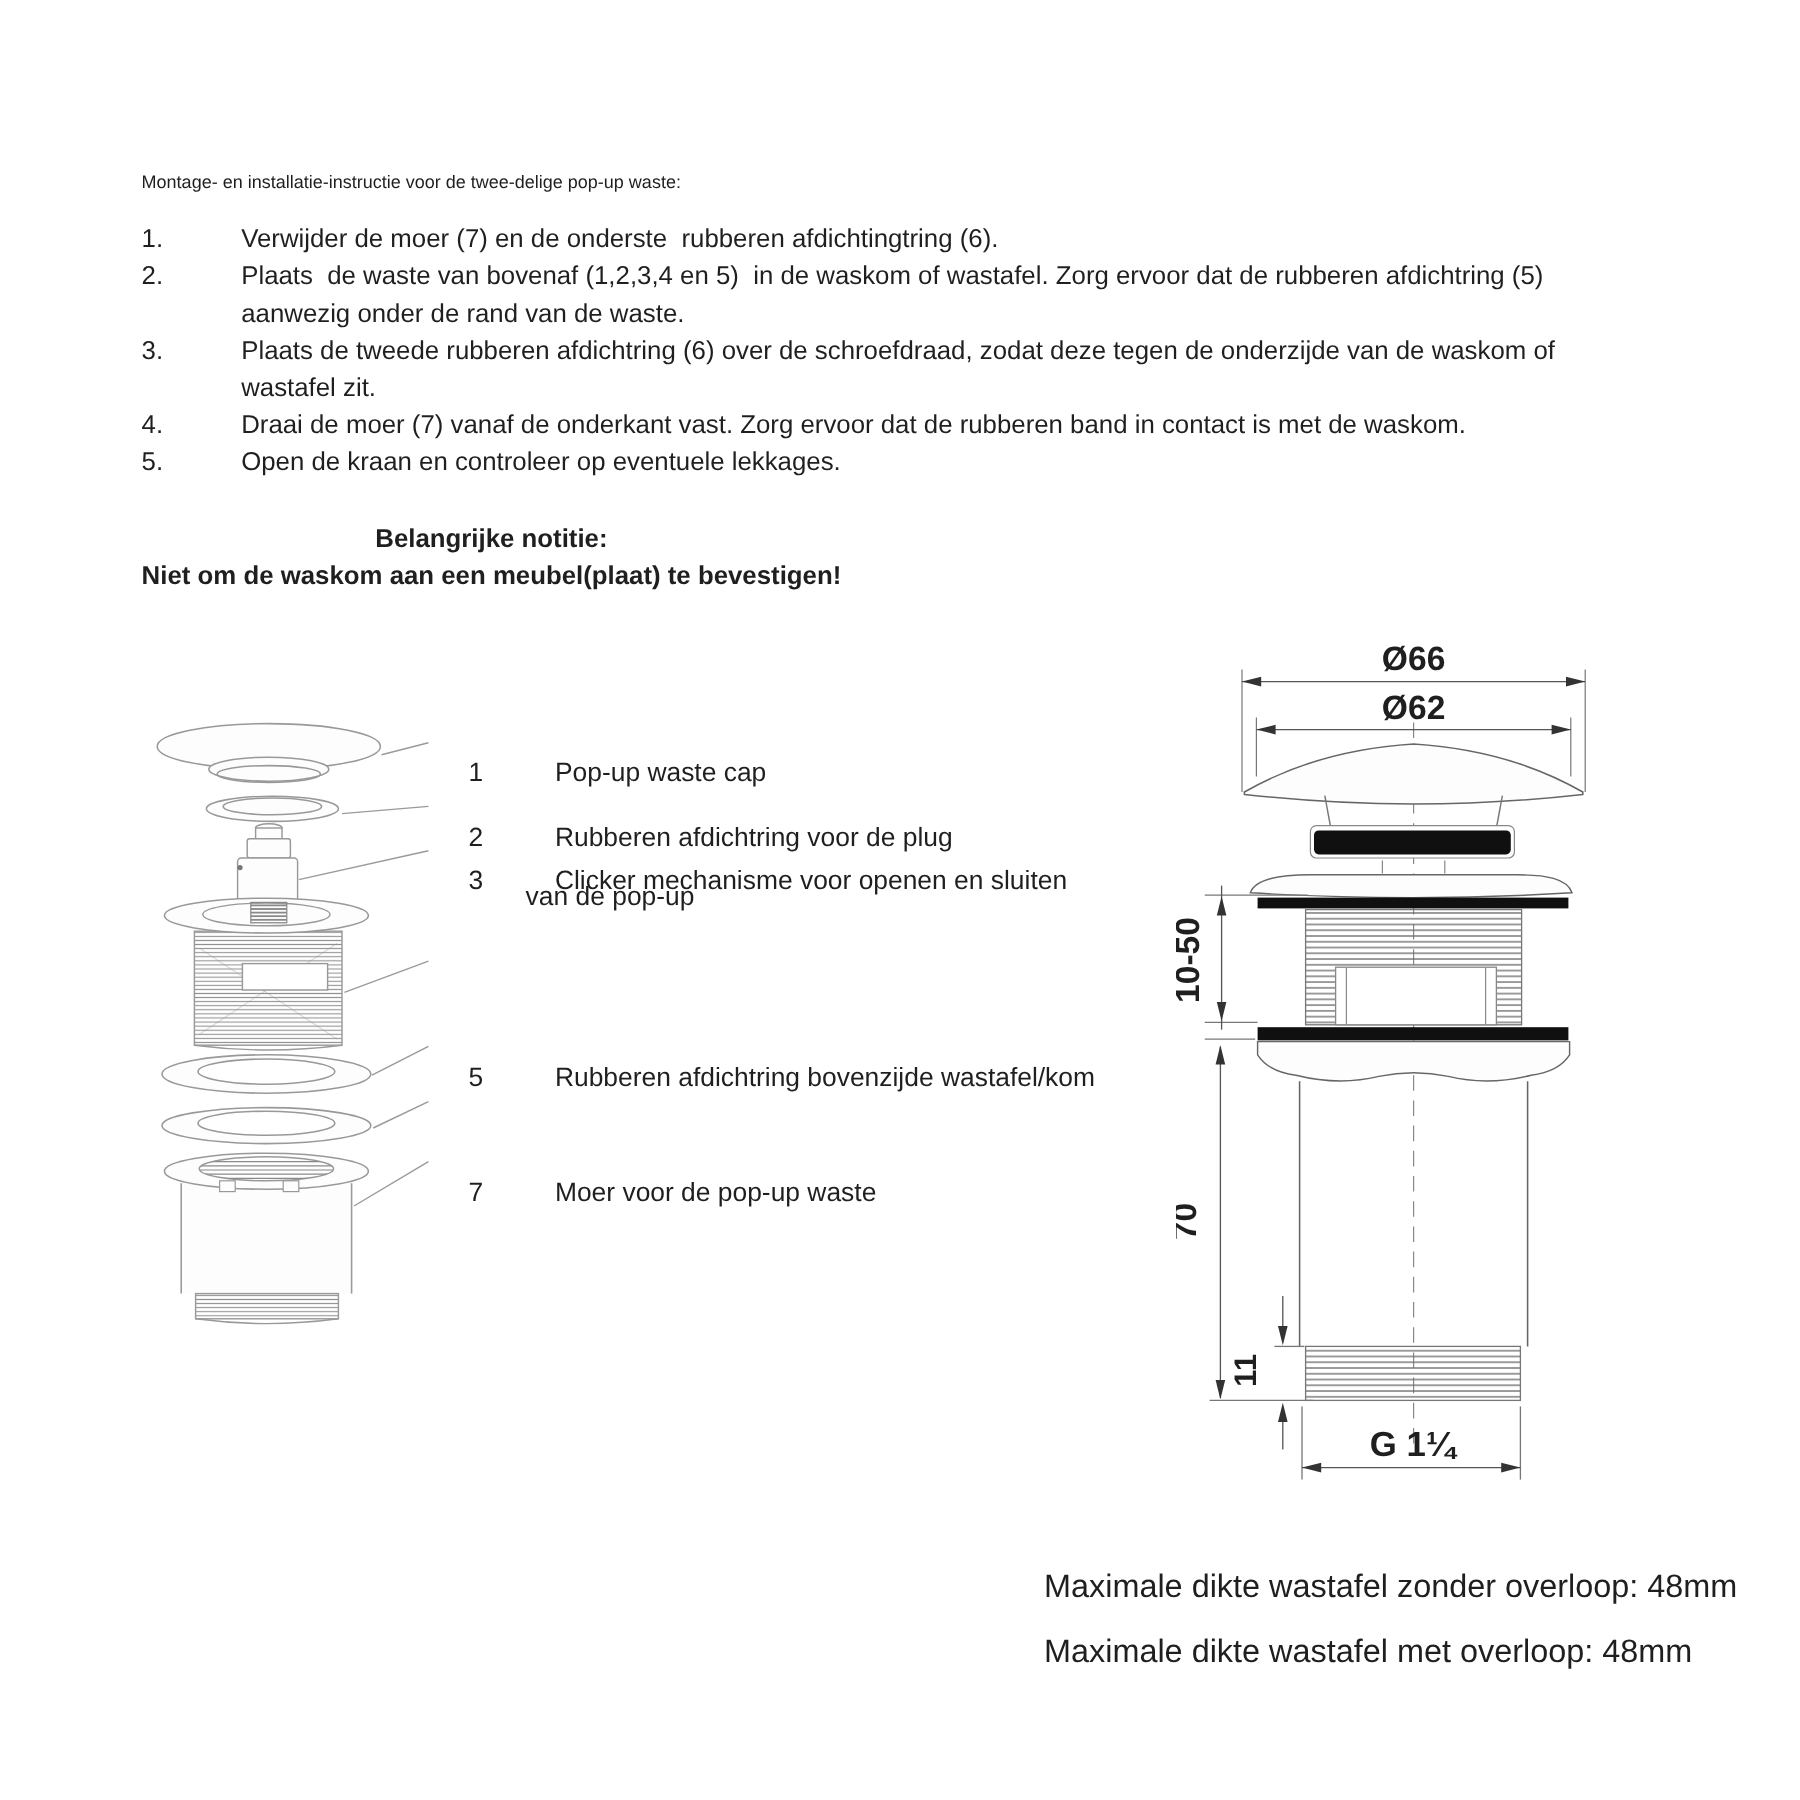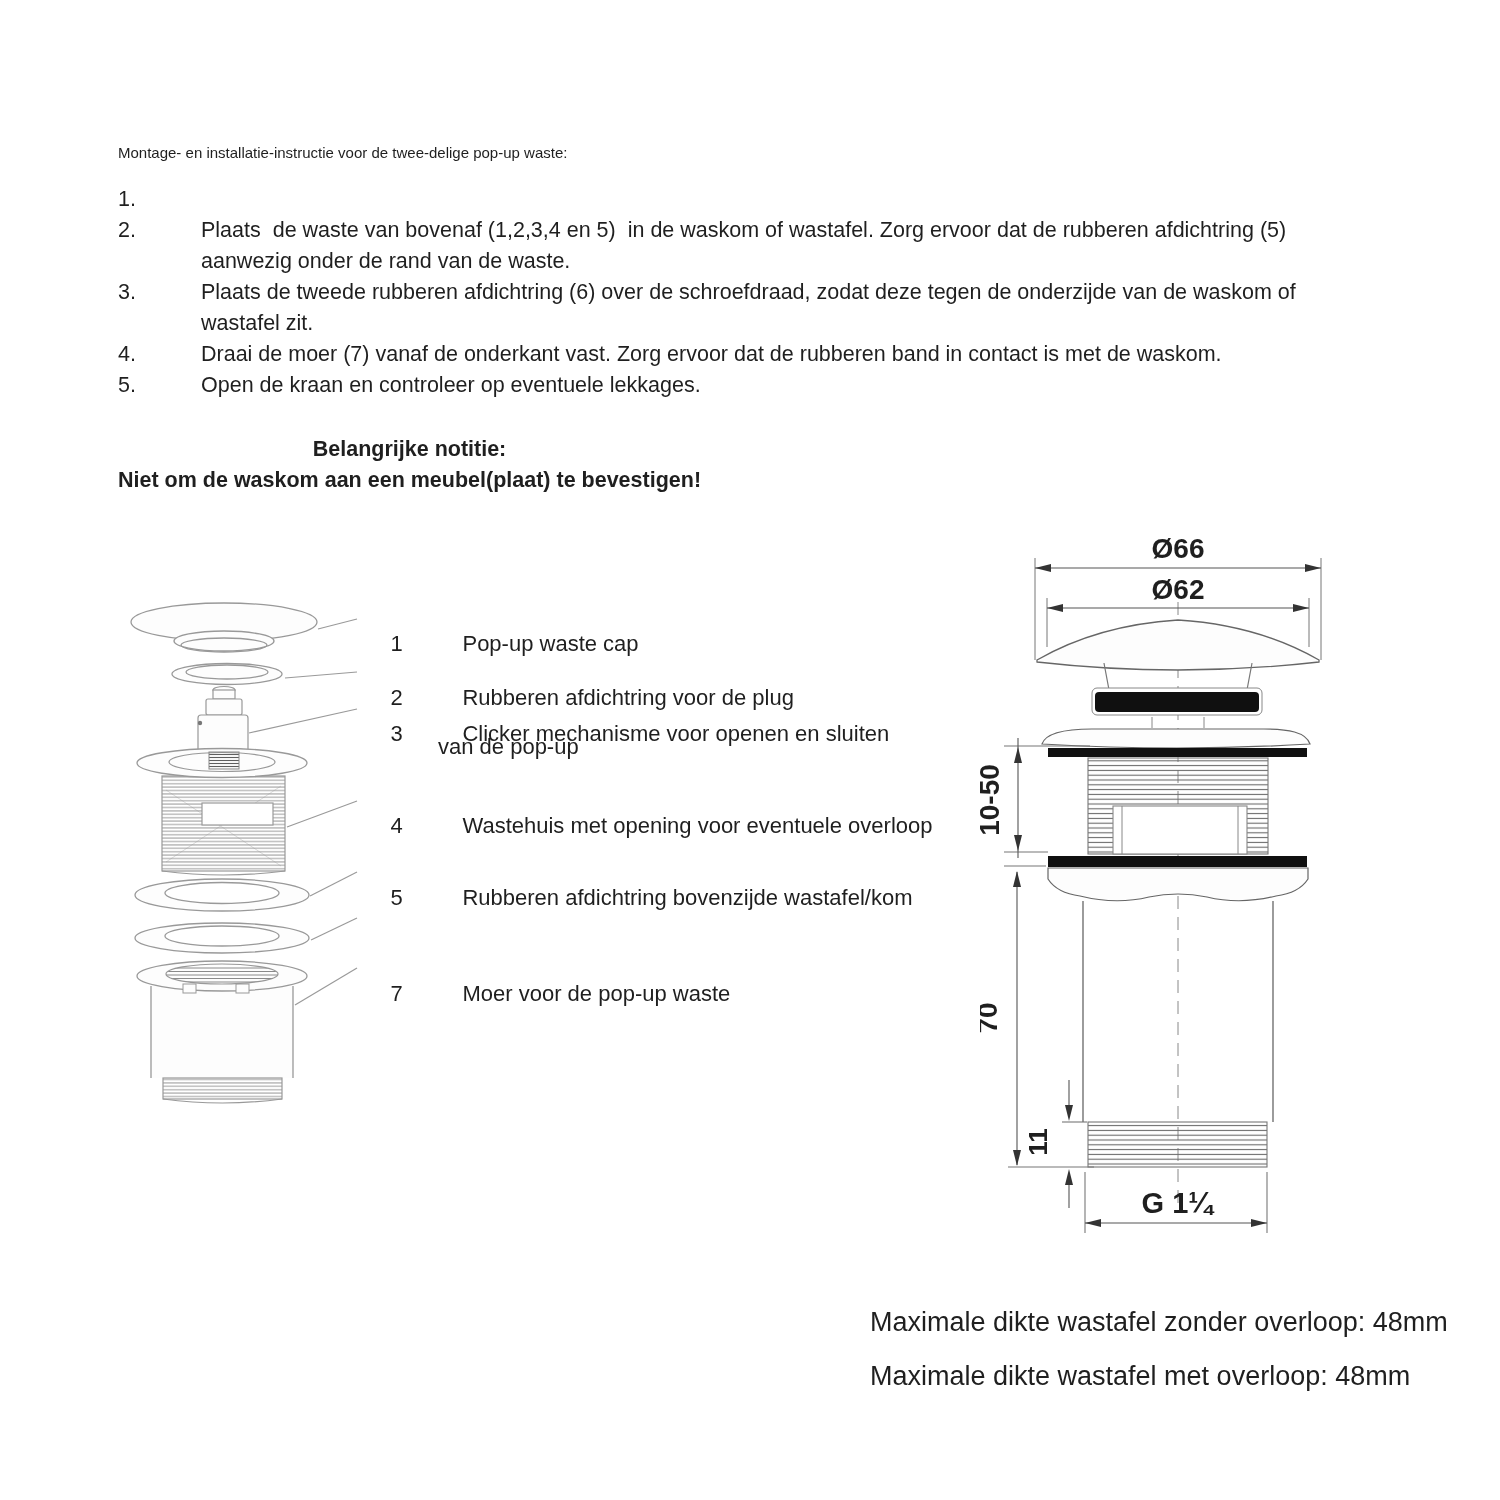--- a/index.html
+++ b/index.html
@@ -24,20 +24,23 @@
 </head>
 <body>
 
 <div class="page">
 
   <div class="title">Montage- en installatie-instructie voor de twee-delige pop-up waste:</div>
 
   <div class="instructions">
     <div class="irow">
       <span class="inum">1.</span>
+      <div>
+          <div class="iline">Verwijder de moer (7) en de onderste  rubberen afdichtingtring (6).</div>
+        </div>
     </div>
     <div class="irow">
       <span class="inum">2.</span>
       <div>
         <div class="iline">Plaats  de waste van bovenaf (1,2,3,4 en 5)  in de waskom of wastafel. Zorg ervoor dat de rubberen afdichtring (5)</div>
         <div class="iline">aanwezig onder de rand van de waste.</div>
       </div>
     </div>
     <div class="irow">
       <span class="inum">3.</span>
@@ -68,23 +71,20 @@
   <div class="prow" style="top:605px">
     <span class="pnum">1</span><span class="plbl">Pop-up waste cap</span>
   </div>
   <div class="prow" style="top:659px">
     <span class="pnum">2</span><span class="plbl">Rubberen afdichtring voor de plug</span>
   </div>
   <div class="prow" style="top:695px">
     <span class="pnum">3</span><span class="plbl">Clicker mechanisme voor openen en sluiten</span>
   </div>
   <div class="plbl2">van de pop-up</div>
-  <div class="prow" style="top:787px">
-    <span class="pnum">4</span><span class="plbl">Wastehuis met opening voor eventuele overloop</span>
-  </div>
   <div class="prow" style="top:859px">
     <span class="pnum">5</span><span class="plbl">Rubberen afdichtring bovenzijde wastafel/kom</span>
   </div>
   <div class="prow" style="top:955px">
     <span class="pnum">7</span><span class="plbl">Moer voor de pop-up waste</span>
   </div>
 
   <div class="exploded-wrap">
     <svg viewBox="120 575 250 545">
       <defs>

